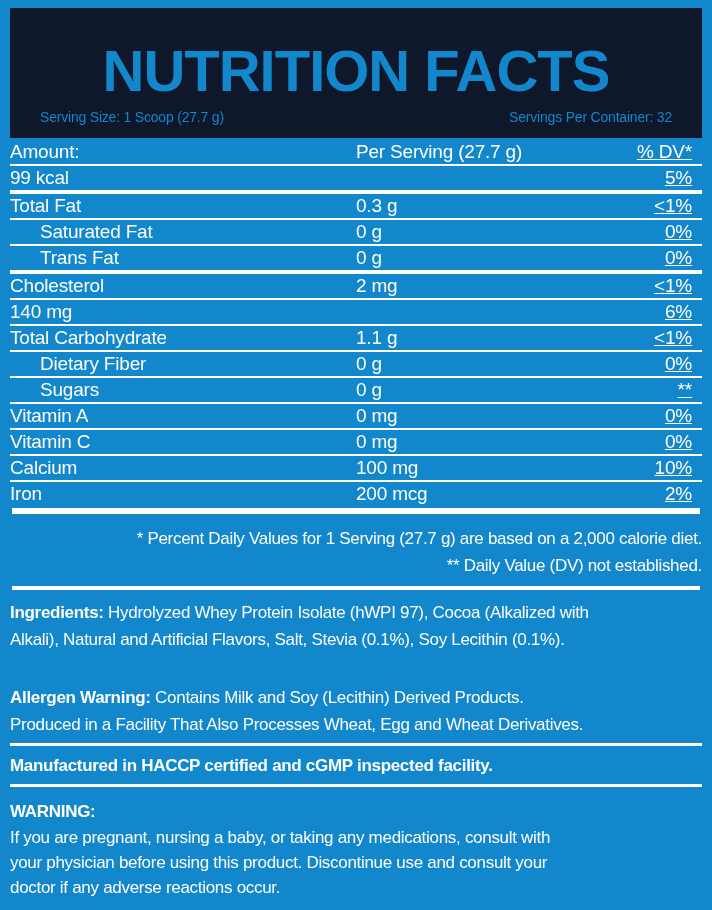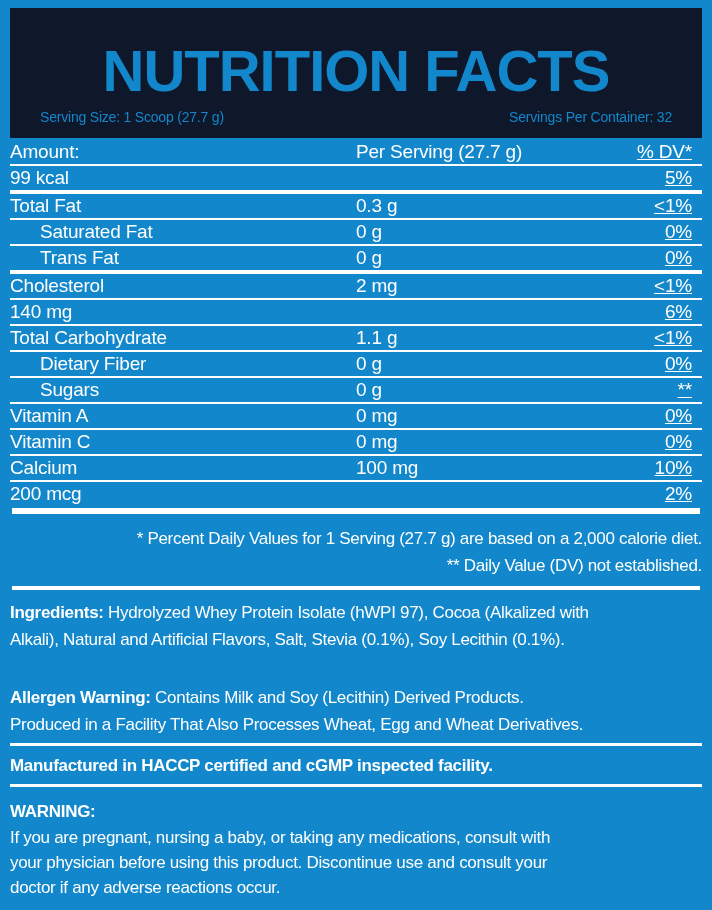--- a/index.html
+++ b/index.html
@@ -149,20 +149,21 @@
       <span class="lbl">Vitamin C</span>
       <span class="val">0 mg</span>
       <span class="dv">0%</span>
     </div>
     <div class="nrow sep-thin">
       <span class="lbl">Calcium</span>
       <span class="val">100 mg</span>
       <span class="dv">10%</span>
     </div>
     <div class="nrow sep-thin">
+      <span class="lbl">Iron</span>
       <span class="val">200 mcg</span>
       <span class="dv">2%</span>
     </div>
   </div>
 
   <div class="bar-thick"></div>
 
   <div class="section footnotes">
     <div>* Percent Daily Values for 1 Serving (27.7 g) are based on a 2,000 calorie diet.</div>
     <div>** Daily Value (DV) not established.</div>

